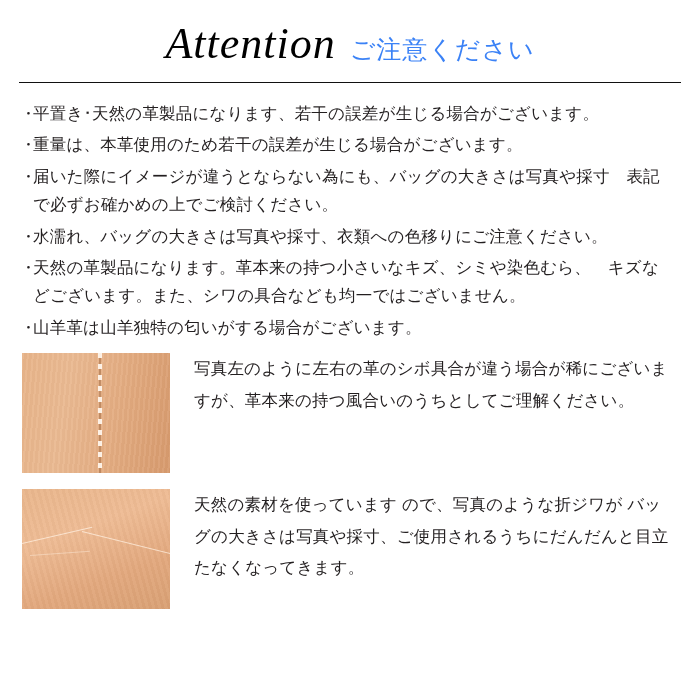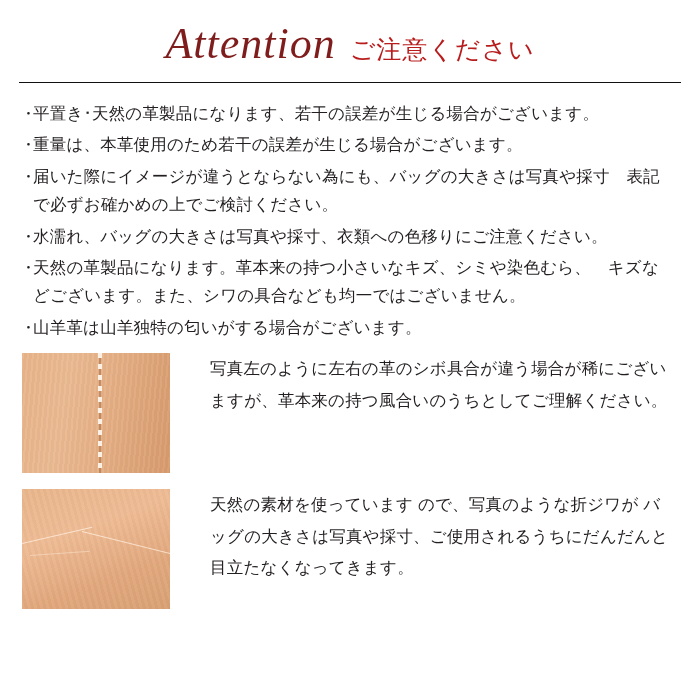--- a/index.html
+++ b/index.html
@@ -28,29 +28,29 @@
     justify-content: center;
     padding-top: 22px;
     padding-bottom: 10px;
   }
   .attention-word {
     font-family: "Liberation Serif", "DejaVu Serif", serif;
     font-style: italic;
     font-size: 44px;
     line-height: 1;
     letter-spacing: 1px;
-    color: #7f1d1d;
+    color: #000000;
     margin-right: 14px;
   }
   .attention-sub {
     font-family: "Liberation Sans", sans-serif;
     font-size: 25px;
     line-height: 1;
     letter-spacing: 1px;
-    color: #b91c1c;
+    color: #3b82f6;
   }
   .rule {
     width: 662px;
     margin: 6px auto 0 auto;
     border-top: 1px solid #111;
     height: 0;
   }
 
   
   .notes {
@@ -142,21 +142,21 @@
   .photo-2 .grain {
     position: absolute;
     inset: 0;
     background-image: repeating-linear-gradient(
       75deg, rgba(255,255,255,0.08) 0 3px, rgba(0,0,0,0.035) 3px 6px);
     opacity: 0.5;
   }
 
   .caption {
     flex: 1 1 auto;
-    padding-left: 40px;
+    padding-left: 24px;
     font-size: 16.5px;
     line-height: 1.92;
     letter-spacing: 0.2px;
     color: #231f20;
   }
 </style>
 </head>
 <body>
 
 <div class="page">

